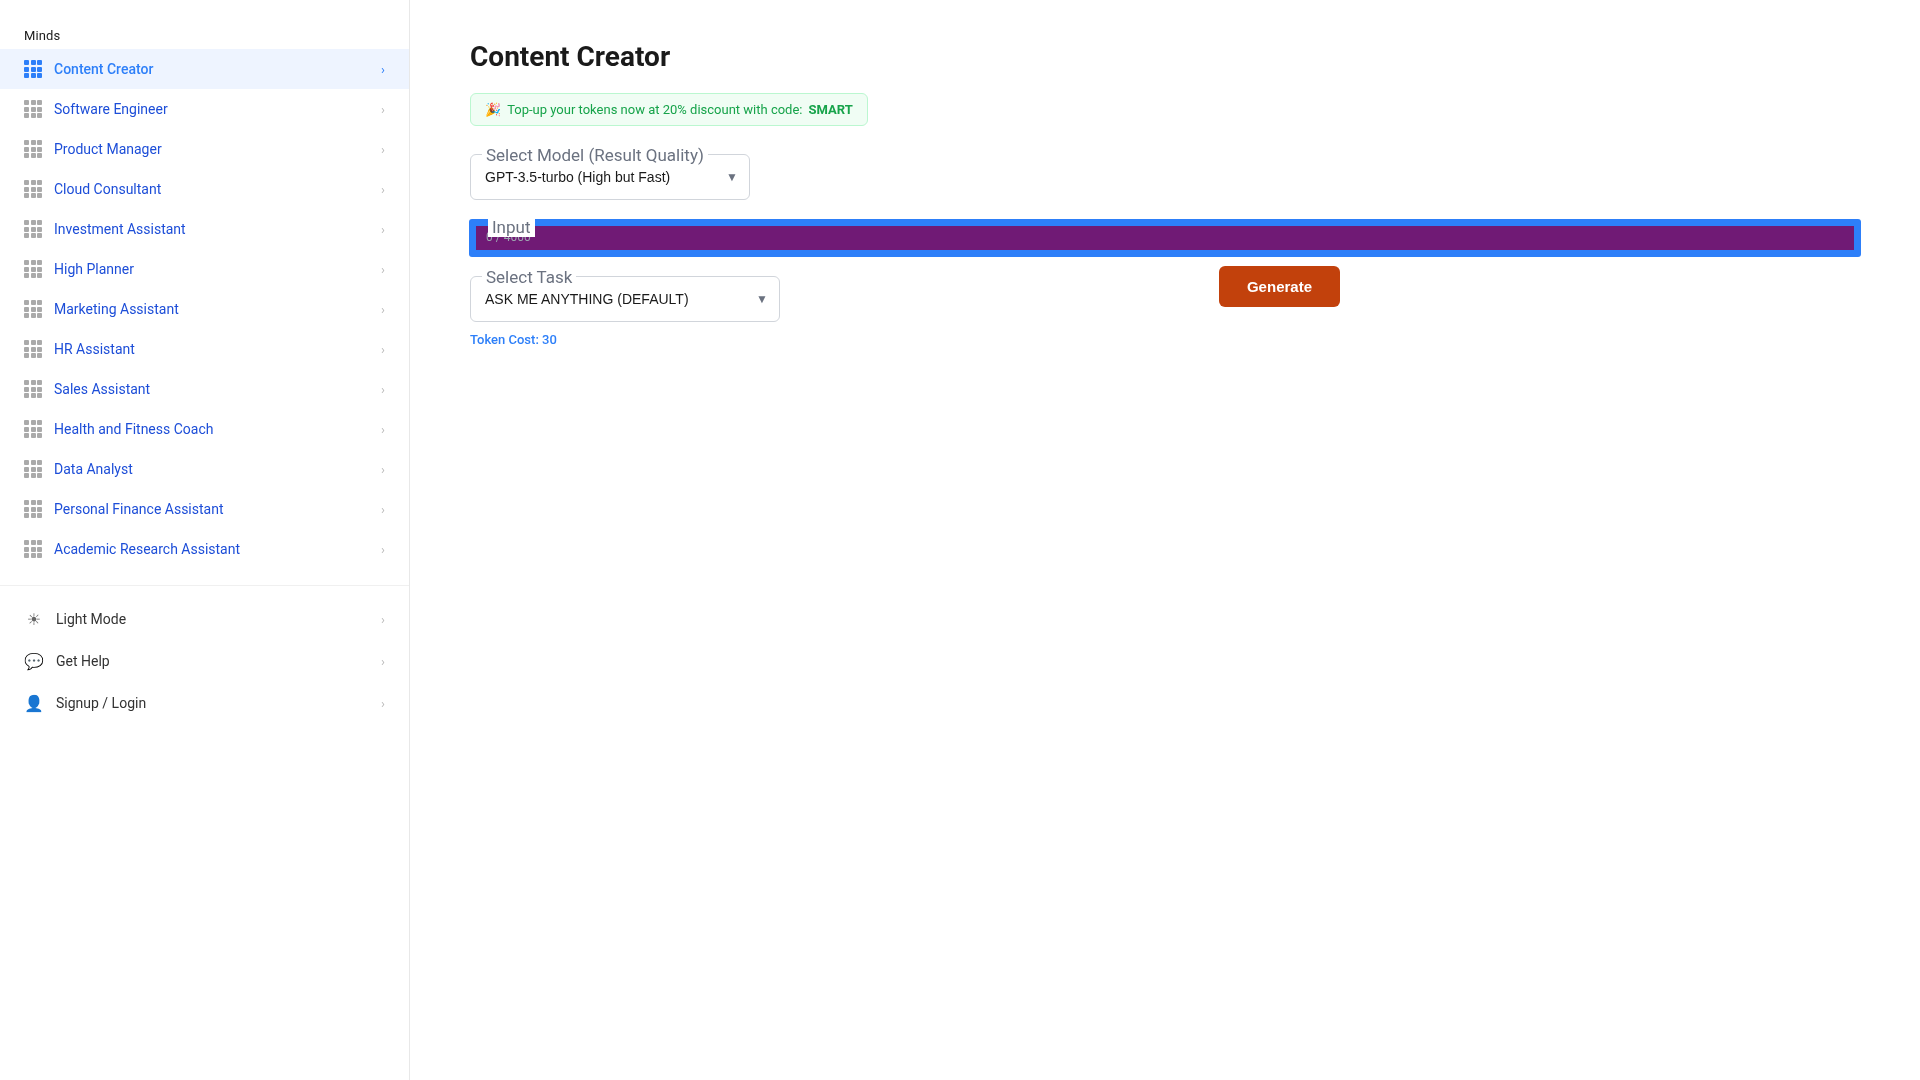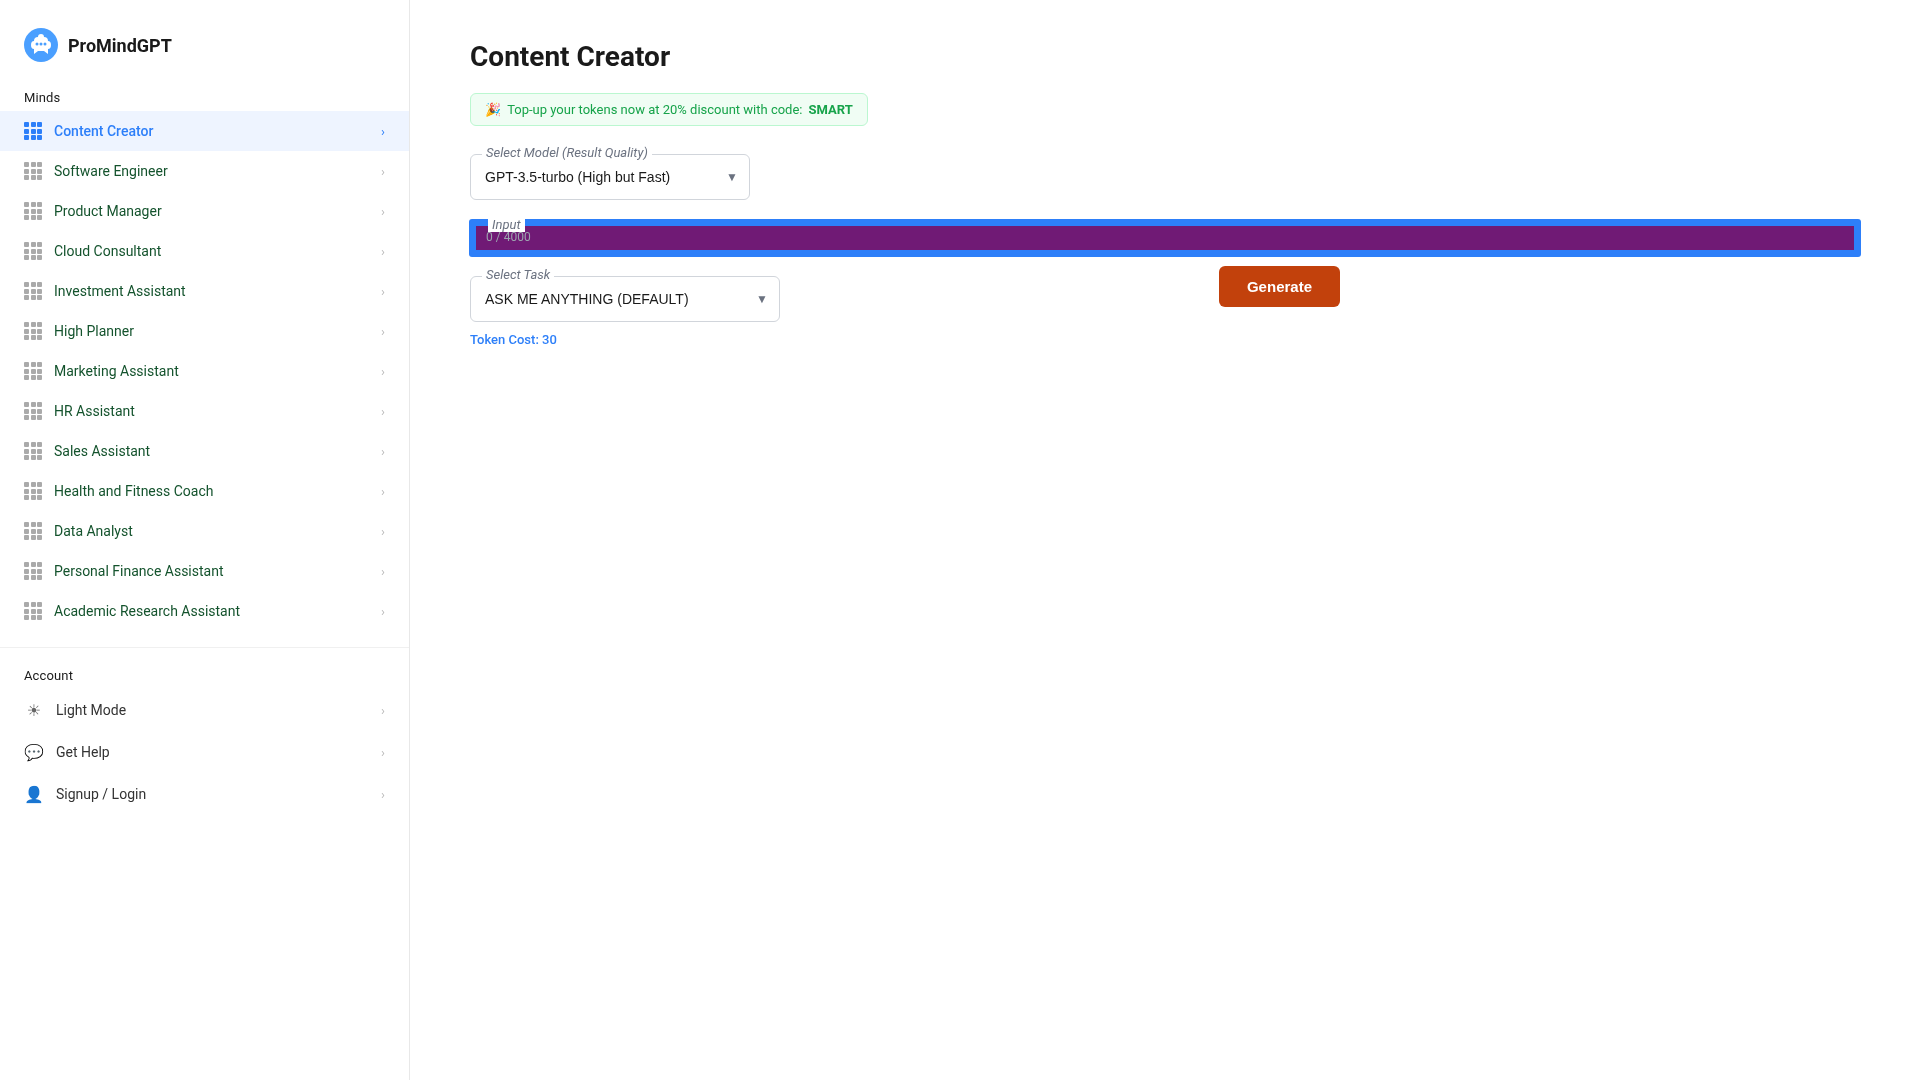--- a/index.html
+++ b/index.html
@@ -87,21 +87,21 @@
       display: block;
     }
 
     .nav-item.active .nav-grid-icon span {
       background: #2d7ff9;
     }
 
     .nav-item-label {
       flex: 1;
       font-size: 14px;
-      color: #14532d;
+      color: #1d4ed8;
     }
 
     .nav-chevron {
       color: #bbb;
       font-size: 13px;
     }
 
     .nav-item.active .nav-chevron {
       color: #2d7ff9;
     }
@@ -185,24 +185,23 @@
       border-color: #2d7ff9;
       box-shadow: 0 0 0 1px #2d7ff9;
     }
 
     .field-label {
       position: absolute;
       top: -9px;
       left: 12px;
       background: #fff;
       padding: 0 4px;
-      font-size: 13px;
+      font-size: 17px;
       color: #6b7280;
       z-index: 1;
-      font-style: italic;
     }
 
     .select-wrapper {
       position: relative;
       display: inline-block;
       width: 280px;
     }
 
     .select-wrapper select {
       width: 100%;
@@ -299,31 +298,20 @@
 
     .select-task-group {
       display: flex;
       flex-direction: column;
     }
   </style>
 </head>
 <body>
 
 <div id="sidebar">
-  <div class="logo-area">
-
-    <svg class="logo-icon" viewBox="0 0 34 34" fill="none" xmlns="http://www.w3.org/2000/svg">
-      <circle cx="17" cy="17" r="17" fill="#4a9fff"></circle>
-      <path d="M10 13 Q10 9 14 9 Q14 6 17 6 Q20 6 20 9 Q24 9 24 13 Q27 13 27 17 Q27 21 24 21 L24 26 L20 23 L14 23 L10 26 L10 21 Q7 21 7 17 Q7 13 10 13Z" fill="white"></path>
-      <circle cx="13" cy="16" r="1.5" fill="#4a9fff"></circle>
-      <circle cx="17" cy="16" r="1.5" fill="#4a9fff"></circle>
-      <circle cx="21" cy="16" r="1.5" fill="#4a9fff"></circle>
-    </svg>
-    <span class="logo-text">ProMindGPT</span>
-  </div>
 
   <div class="section-label">Minds</div>
 
   <nav>
 
   <div class="nav-item active">
         <div class="nav-grid-icon">
           <span></span>
           <span></span>
           <span></span>
@@ -513,21 +501,20 @@
           <span></span>
           <span></span>
           <span></span>
         </div>
         <span class="nav-item-label">Academic Research Assistant</span>
         <span class="nav-chevron">›</span>
       </div>
     </nav>
 
   <div class="account-section">
-    <div class="section-label">Account</div>
 
   <div class="account-item">
         <div class="account-icon">☀</div>
         <span class="account-item-label">Light Mode</span>
         <span class="nav-chevron">›</span>
       </div>
       <div class="account-item">
         <div class="account-icon">💬</div>
         <span class="account-item-label">Get Help</span>
         <span class="nav-chevron">›</span>

